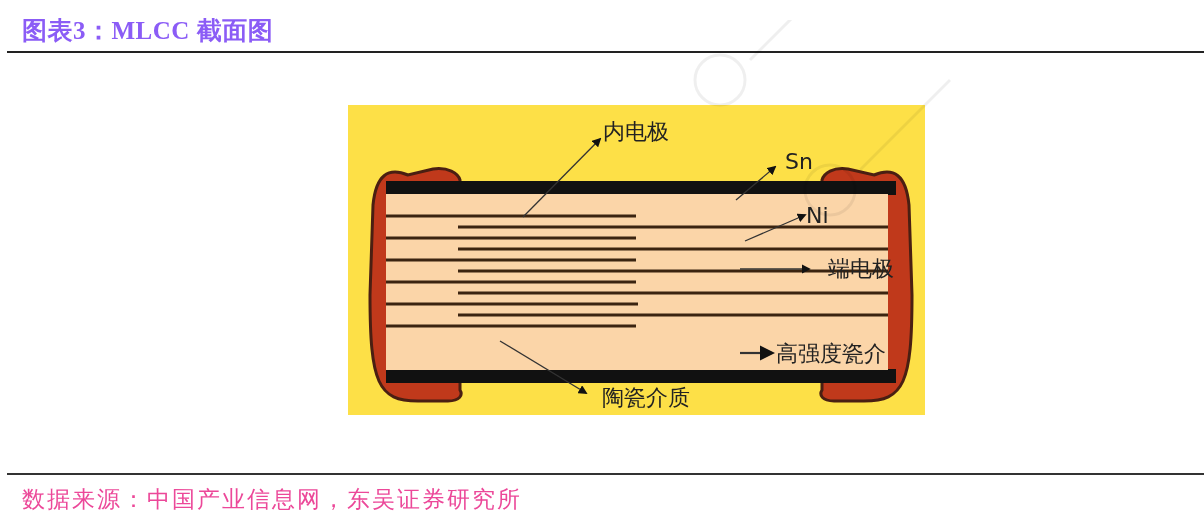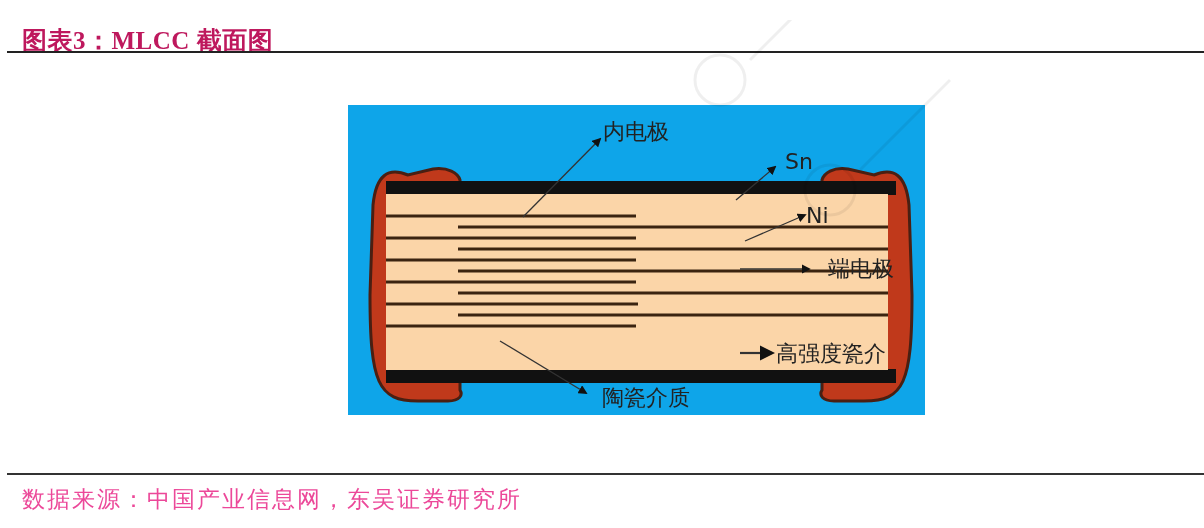--- a/index.html
+++ b/index.html
@@ -1,29 +1,29 @@
 <!DOCTYPE html>
 <html><head>
   <meta charset="utf-8">
   <style>
     html, body { margin: 0; padding: 0; background: #ffffff; }
     body { width: 1204px; height: 528px; position: relative; overflow: hidden; font-family: "DejaVu Serif", serif; }
     .title {
       position: absolute; left: 22px; top: 14px;
       font-family: "Liberation Serif", "DejaVu Serif", serif;
-      font-weight: bold; font-size: 25px; color: #be185d; letter-spacing: 0.5px; margin-top: 10px;
+      font-weight: bold; font-size: 25px; color: #8b5cf6; letter-spacing: 0.5px;
     }
     .rule-top { position: absolute; left: 7px; top: 51px; width: 1197px; height: 2px; background: #222; }
     .rule-bottom { position: absolute; left: 7px; top: 473px; width: 1197px; height: 2px; background: #333; }
     .source {
       position: absolute; left: 22px; top: 484px;
       font-family: "DejaVu Serif", "Liberation Serif", serif;
       font-size: 23px; color: #ec4899; letter-spacing: 2px;
     }
-    .figure { position: absolute; left: 348px; top: 105px; width: 577px; height: 310px; background: #0ea5e9; }
+    .figure { position: absolute; left: 348px; top: 105px; width: 577px; height: 310px; background: #fde047; }
     .figure svg { position: absolute; left: 0; top: 0; }
     .lbl { font-family: "DejaVu Sans", "Liberation Sans", sans-serif; fill: #222; }
     .watermark { position: absolute; opacity: 0.06; pointer-events: none; }
   </style>
 </head>
 <body>
 
 <div class="title">图表3：MLCC 截面图</div>
 <div class="rule-top"></div>
 

